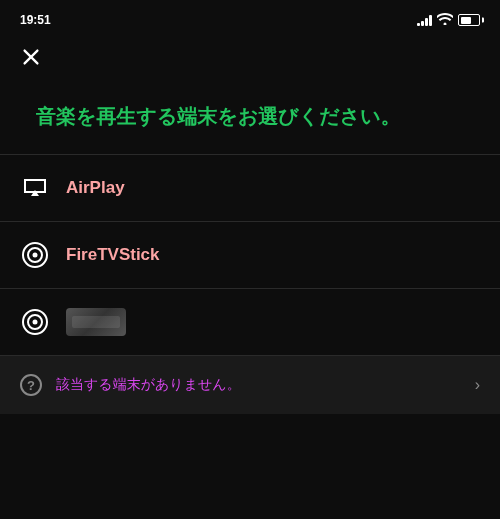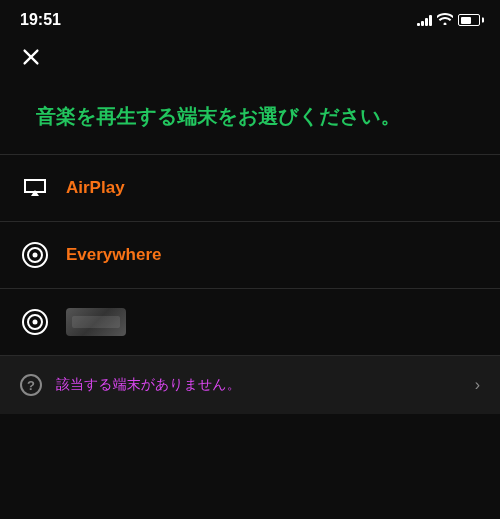--- a/index.html
+++ b/index.html
@@ -20,21 +20,21 @@
 
     .status-bar {
       display: flex;
       justify-content: space-between;
       align-items: center;
       padding: 8px 20px 4px 20px;
       height: 36px;
     }
 
     .status-time {
-      font-size: 16px;
+      font-size: 12px;
       font-weight: 600;
       color: #ffffff;
     }
 
     .status-icons {
       display: flex;
       align-items: center;
       gap: 5px;
     }
 
@@ -123,21 +123,21 @@
       height: 30px;
       flex-shrink: 0;
       display: flex;
       align-items: center;
       justify-content: center;
     }
 
     .device-name {
       font-size: 17px;
       font-weight: 600;
-      color: #f97316;
+      color: #fca5a5;
       flex: 1;
     }
 
     .device-thumbnail {
       width: 60px;
       height: 28px;
       background: #3a3a3a;
       border-radius: 4px;
       flex-shrink: 0;
       margin-right: 4px;
@@ -245,21 +245,21 @@
   </div>
 
   <div class="device-item">
     <div class="device-icon">
       <svg width="28" height="28" viewBox="0 0 28 28" fill="none">
         <circle cx="14" cy="14" r="12" stroke="white" stroke-width="2"></circle>
         <circle cx="14" cy="14" r="7" stroke="white" stroke-width="2"></circle>
         <circle cx="14" cy="14" r="2.5" fill="white"></circle>
       </svg>
     </div>
-    <span class="device-name">Everywhere</span>
+    <span class="device-name">FireTVStick</span>
   </div>
 
   <div class="device-item">
     <div class="device-icon">
       <svg width="28" height="28" viewBox="0 0 28 28" fill="none">
         <circle cx="14" cy="14" r="12" stroke="white" stroke-width="2"></circle>
         <circle cx="14" cy="14" r="7" stroke="white" stroke-width="2"></circle>
         <circle cx="14" cy="14" r="2.5" fill="white"></circle>
       </svg>
     </div>

